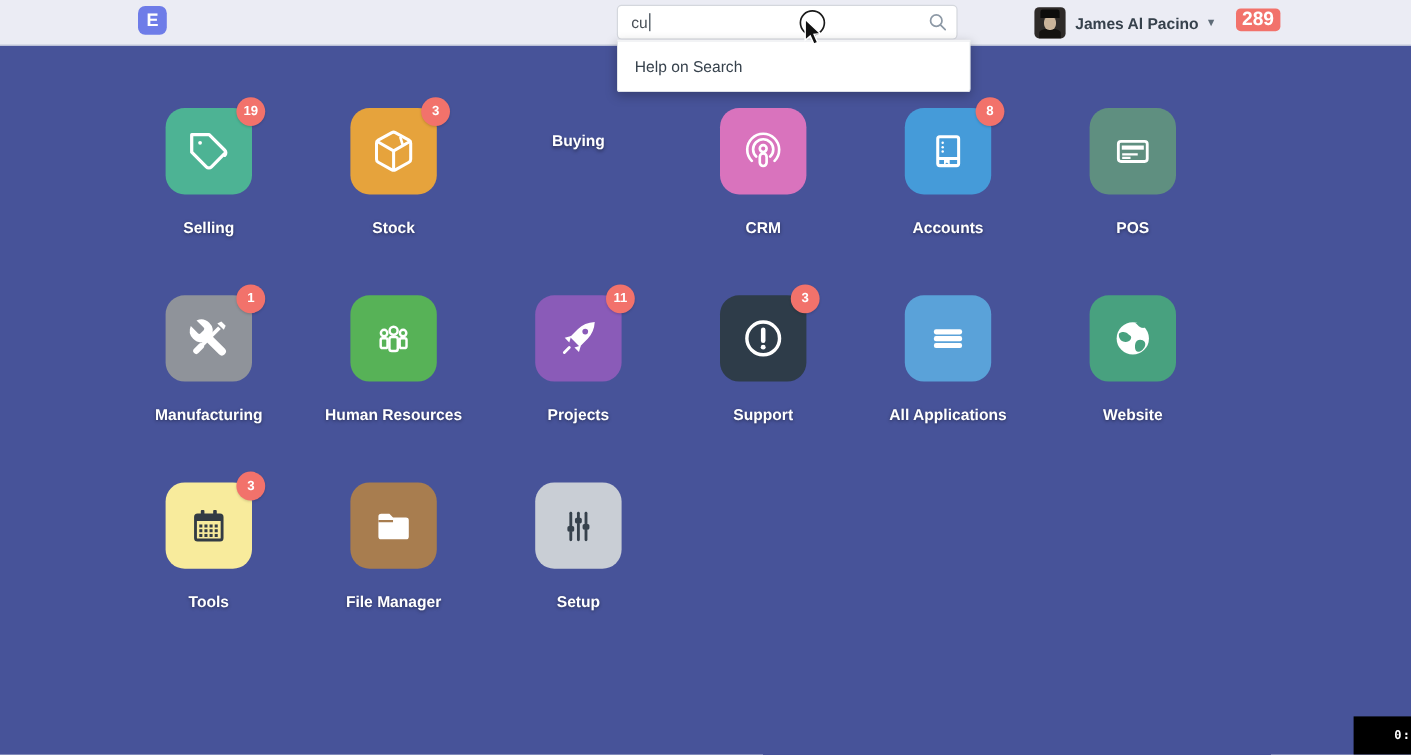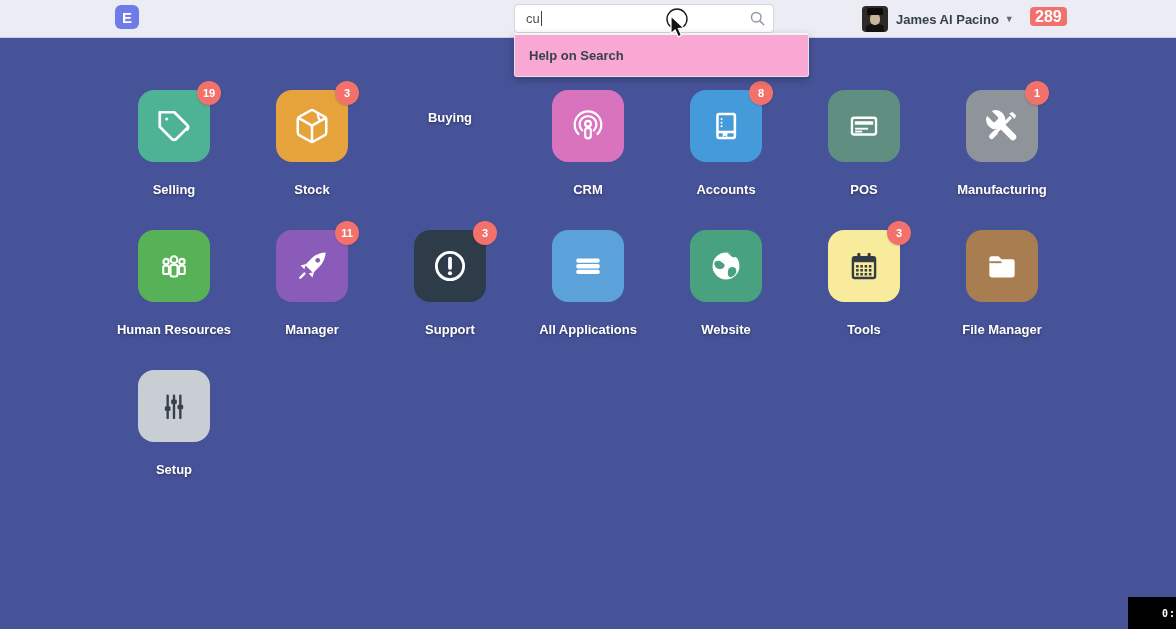--- a/index.html
+++ b/index.html
@@ -5,46 +5,46 @@
   * { margin:0; padding:0; box-sizing:border-box; }
   html,body { width:1176px; height:629px; font-family:"Liberation Sans", sans-serif; }
   #stage { position:relative; width:1176px; height:629px; background:var(--bg,#475399); overflow:hidden; }
 
   
   .topbar { position:absolute; left:0; top:0; width:1176px; height:38px;
             background:var(--topbar,#ebecf4); border-bottom:1px solid #c9cdde; z-index:5; }
   .logo { position:absolute; left:115px; top:5px; width:24px; height:24px; border-radius:6px;
           background:var(--logo,#6e7ce8); color:#fff; font-weight:bold; font-size:15px;
           display:flex; align-items:center; justify-content:center; cursor:pointer; }
-  .searchwrap { position:absolute; left:514px; top:4px; width:260px; height:29px; }
+  .searchwrap { position:absolute; left:514px; top:4px; width:284px; height:29px; }
   .searchwrap input { width:100%; height:100%; border:1px solid #d4d7dd; border-radius:4px;
           background:#fff; padding:0 30px 0 11px; font-size:13px; color:#4a5158;
           font-family:"Liberation Sans", sans-serif; outline:none; }
   .caret-bar { position:absolute; left:30px; top:7px; width:1px; height:15px; background:#36414c; }
   .mag { position:absolute; right:8px; top:6px; width:17px; height:17px; }
-  .dropdown { position:absolute; left:514px; top:33px; width:295px; background:#f9a8d4;
+  .dropdown { position:absolute; left:514px; top:33px; width:295px; background:#ffffff;
           border:1px solid #e2e5e9; border-top:2px solid #f2f3f5; border-radius:0 0 3px 3px;
-          box-shadow:0 3px 9px rgba(0,0,0,.25); z-index:6;font-weight:bold; }
+          box-shadow:0 3px 9px rgba(0,0,0,.25); z-index:6; }
   .dropdown .item { padding:13px 14px; font-size:13px; color:#36414c; cursor:pointer; }
   .userwrap { position:absolute; left:862px; top:0; height:38px; display:flex; align-items:center; cursor:pointer; }
   .avatar { width:26px; height:26px; border-radius:4px; background:#2e2a28; overflow:hidden; position:relative; }
   .avatar .hat  { position:absolute; left:5px; top:2px;  width:16px; height:7px;  background:#0d0c0b; border-radius:2px 2px 0 0; }
   .avatar .face { position:absolute; left:8px; top:8px;  width:10px; height:11px; background:#cbb49a; border-radius:40% 40% 45% 45%; }
   .avatar .body { position:absolute; left:4px; top:18px; width:18px; height:8px;  background:#141210; border-radius:40% 40% 0 0; }
   .username { margin-left:8px; font-size:13px; font-weight:bold; color:#36414c; }
   .ucaret { margin-left:6px; font-size:9px; color:#5e6b77; }
   .notif { position:absolute; left:1030px; top:7px; min-width:27px; height:19px; border-radius:4px;
            background:var(--badge,#f2726b); color:#fff; font-size:16px; font-weight:bold;
            display:flex; align-items:center; justify-content:center; padding:0 5px; cursor:pointer; }
 
   
   .cursor-overlay { position:absolute; left:655px; top:2px; z-index:20; pointer-events:none; }
 
   
-  .grid { position:absolute; left:105px; top:90px; width:966px; display:flex; flex-wrap:wrap; }
+  .grid { position:absolute; left:105px; top:90px; width:966px; display:flex; flex-wrap:wrap;gap:16px; }
   .cell { width:138px; height:140px; text-align:center; }
   .iconwrap { position:relative; display:inline-block; width:72px; height:72px; cursor:pointer; }
   .tile { width:72px; height:72px; border-radius:16px; display:flex; align-items:center; justify-content:center; }
   .mbadge { position:absolute; top:-9px; right:-11px; min-width:24px; height:24px; border-radius:12px;
             background:var(--badge,#f2726b); color:#fff; font-size:11px; font-weight:bold;
             display:flex; align-items:center; justify-content:center; padding:0 5px;
             box-shadow:0 1px 2px rgba(0,0,0,.15); }
   .mlabel { display:block; margin-top:20px; color:#fff; font-size:13px; font-weight:bold;
             text-shadow:0 1px 3px rgba(0,0,0,.45); }
 
@@ -155,21 +155,21 @@
             </svg>
           </div></div><span class="mlabel">Human Resources</span></div>
       <div class="cell"><div class="iconwrap"><div class="tile" style="background: rgb(138, 91, 184);">
             <svg width="38" height="38" viewBox="0 0 24 24">
               <path d="M20.6 3.4c-3.6.2-6.6 1.5-8.8 3.7l-4.2 4.2 5.1 5.1 4.2-4.2c2.2-2.2 3.5-5.2 3.7-8.8z" fill="#ffffff"></path>
               <circle cx="15.6" cy="8.4" r="1.5" class="cut" fill="#8a5bb8"></circle>
               <path d="M8.2 10.7l-3.4 1 2.4 2.4z" fill="#ffffff"></path>
               <path d="M13.3 15.8l-1 3.4-2.4-2.4z" fill="#ffffff"></path>
               <line x1="4.6" y1="19.4" x2="7.2" y2="16.8" stroke="#ffffff" stroke-width="1.5" stroke-linecap="round"></line>
             </svg>
-          </div><div class="mbadge">11</div></div><span class="mlabel">Manager</span></div>
+          </div><div class="mbadge">11</div></div><span class="mlabel">Projects</span></div>
       <div class="cell"><div class="iconwrap"><div class="tile" style="background: rgb(46, 60, 73);">
             <svg width="38" height="38" viewBox="0 0 24 24">
               <circle cx="12" cy="12" r="8.6" stroke-linecap="round" stroke-linejoin="round" fill="none" stroke="#ffffff" stroke-width="1.8"></circle>
               <line x1="12" y1="7.4" x2="12" y2="13.2" stroke="#ffffff" stroke-width="2.4" stroke-linecap="round"></line>
               <circle cx="12" cy="16.6" r="1.3" fill="#ffffff"></circle>
             </svg>
           </div><div class="mbadge">3</div></div><span class="mlabel">Support</span></div>
       <div class="cell"><div class="iconwrap"><div class="tile" style="background: rgb(90, 162, 217);">
             <svg width="38" height="38" viewBox="0 0 24 24">
               <rect x="4.6" y="7.2" width="14.8" height="2.7" rx="1.1" fill="#ffffff"></rect>

